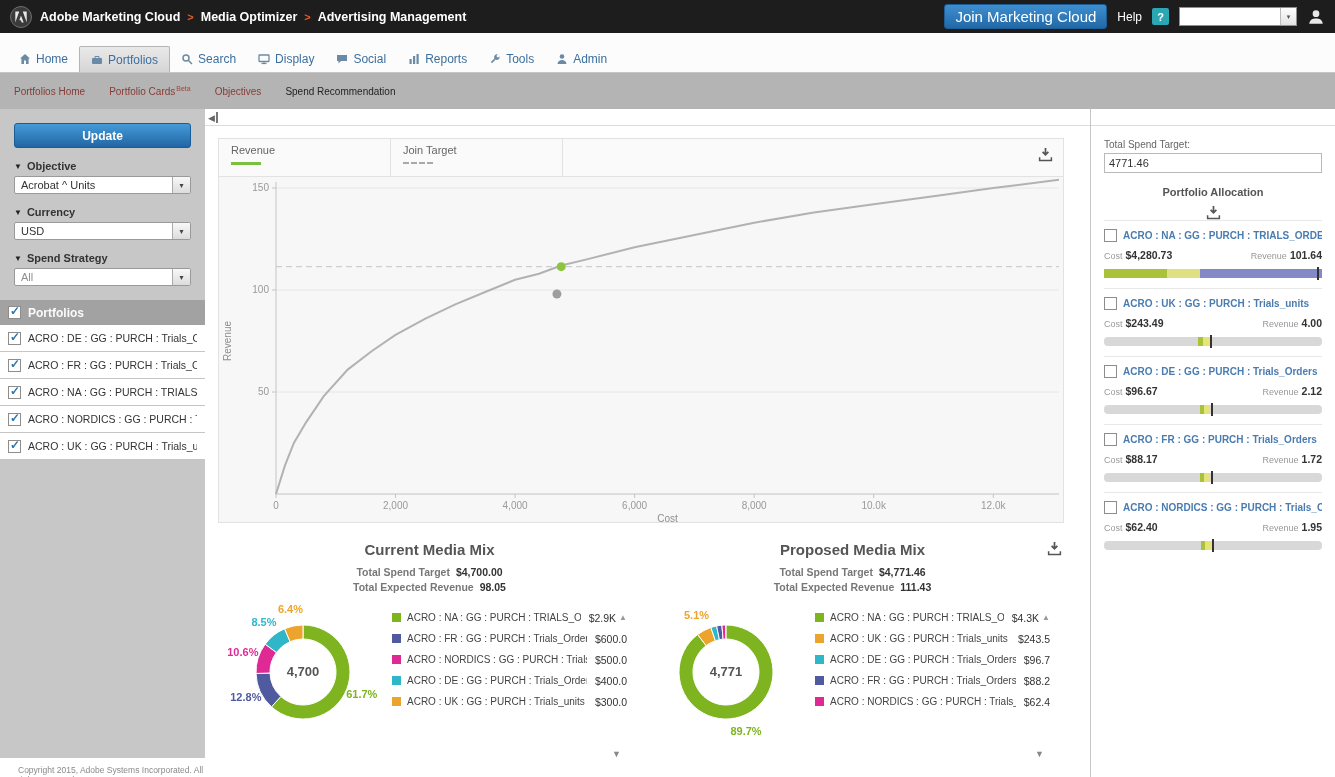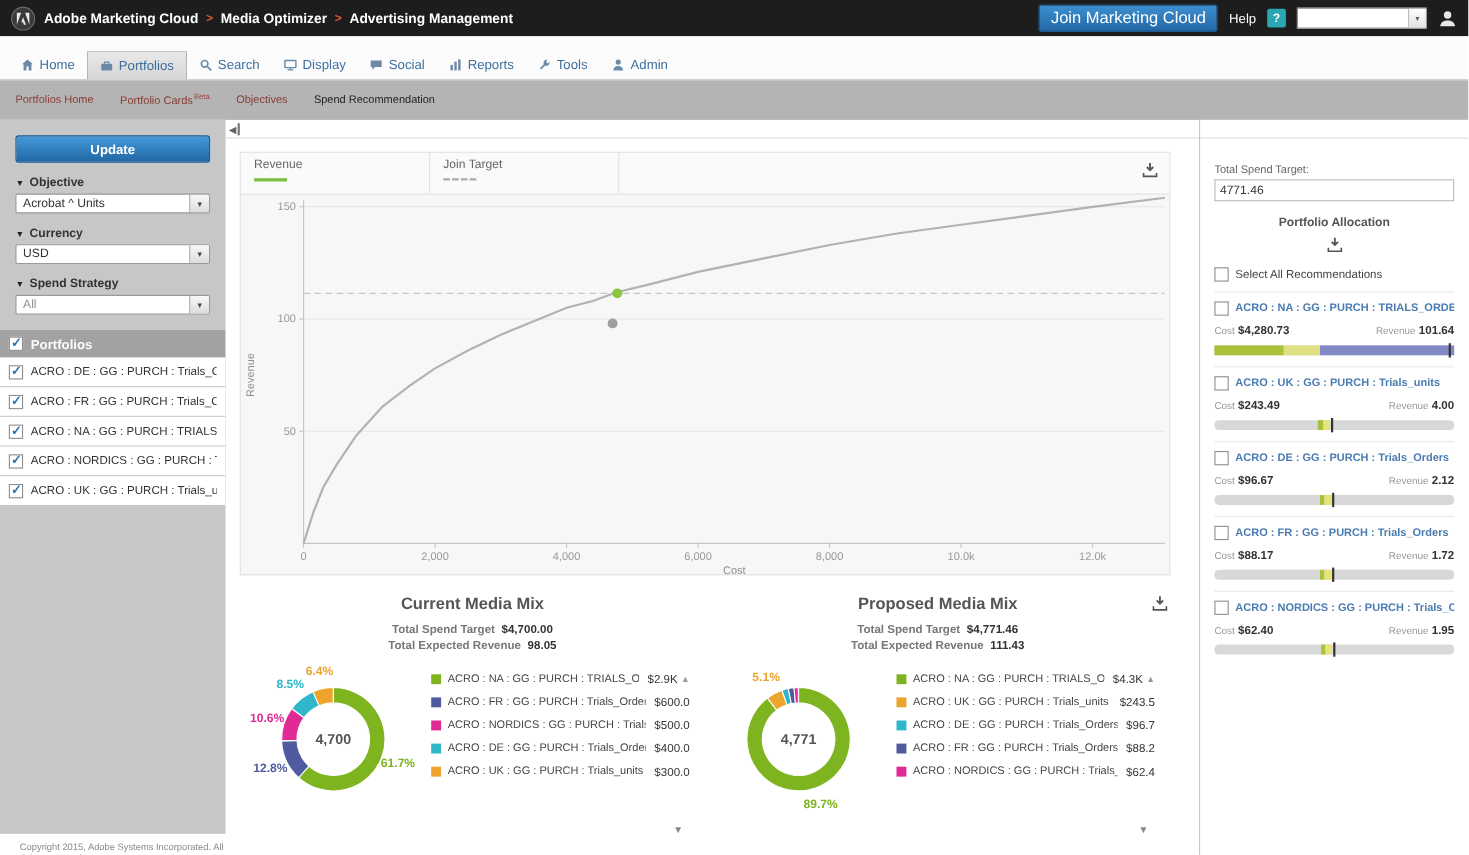--- a/index.html
+++ b/index.html
@@ -90,21 +90,21 @@
   .lrow{display:flex;align-items:center;height:21px}
   .lsq{width:9px;height:9px;flex:none;margin-right:6px}
   .lname{flex:1;font-size:10px;color:#444;white-space:nowrap;overflow:hidden}
   .lval{font-size:10.5px;color:#333;margin-left:8px;white-space:nowrap}
   .sort{font-size:8px;color:#999;margin-left:3px;cursor:pointer}
   .scroll-down{text-align:right;padding-right:20px;color:#888;font-size:9px;cursor:pointer;margin-top:2px}
 
   
   .rpanel{width:245px;flex:none;border-left:1px solid #c6c6c6;padding:0 13px;background:#fff}
   .rpanel-header{height:17px;border-bottom:1px solid #dcdcdc;margin:0 -13px}
-  .tst-label{margin-top:23px;font-size:10px;color:#666}
+  .tst-label{margin-top:13px;font-size:10px;color:#666}
   .tst-input{width:100%;height:20px;border:1px solid #b9b9b9;font-size:11px;color:#333;padding:0 4px;margin-top:3px;font-family:inherit}
   .alloc-title{text-align:center;font-weight:bold;font-size:11px;color:#555;margin-top:13px}
   .rpanel-dl{display:flex;justify-content:center;margin-top:7px}
   .selall{display:flex;align-items:center;gap:6px;margin-top:13px;padding-bottom:9px;font-size:10.5px;color:#444;cursor:pointer}
   .rec-card{border-top:1px solid #e8e8e8;padding:8px 0 10px}
   .rec-title-row{display:flex;align-items:center;gap:6px}
   .rec-link{font-size:10px;font-weight:bold;color:#4a7cb1;white-space:nowrap;overflow:hidden;cursor:pointer}
   .rec-stats{display:flex;justify-content:space-between;margin-top:6px;align-items:baseline}
   .mini-label{font-size:9px;color:#999;margin-right:3px}
   .mini-val{font-size:10.5px;font-weight:bold;color:#333}
@@ -485,24 +485,20 @@
       <input class="tst-input" value="4771.46" style="">
       <div class="alloc-title">Portfolio Allocation</div>
       <div class="rpanel-dl">
           <span class="dl-svg">
             <svg viewBox="0 0 14 14">
               <path d="M7 1v6M4.3 4.5 7 7.2 9.7 4.5" stroke="#555" stroke-width="1.6" fill="none"></path>
               <path d="M1.5 9.5v3h11v-3" stroke="#555" stroke-width="1.4" fill="none"></path>
             </svg>
           </span>
         </div>
-      <label class="selall">
-        <span class="cb"></span>
-        <span>Select All Recommendations</span>
-      </label>
       <div>
           <div class="rec-card">
             <div class="rec-title-row">
               <span class="cb"></span>
               <span class="rec-link">ACRO : NA : GG : PURCH : TRIALS_ORDERS</span>
             </div>
             <div class="rec-stats">
               <div class="rec-half"><span class="mini-label">Cost</span><span class="mini-val">$4,280.73</span></div>
               <div class="rec-half"><span class="mini-label">Revenue</span><span class="mini-val">101.64</span></div>
             </div>

